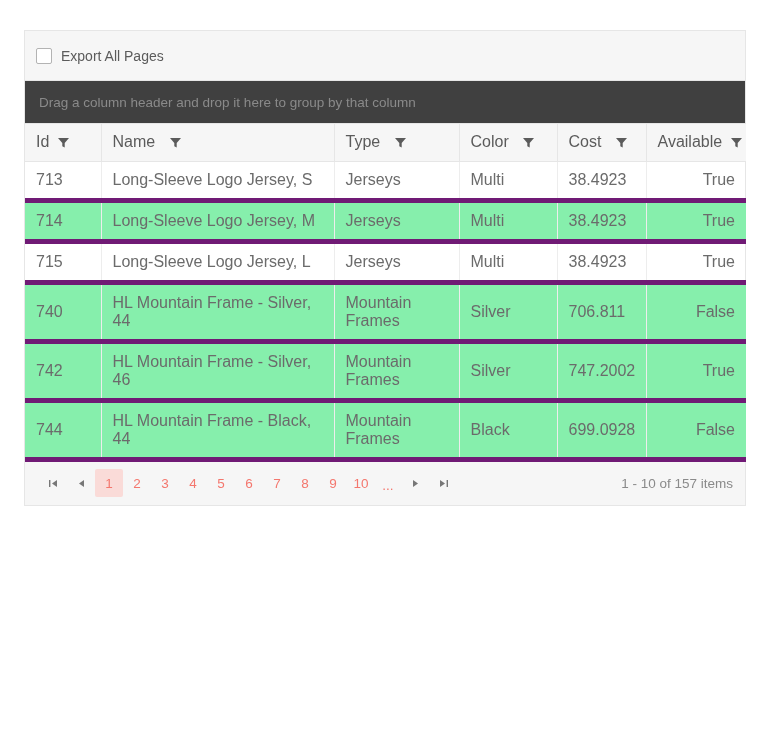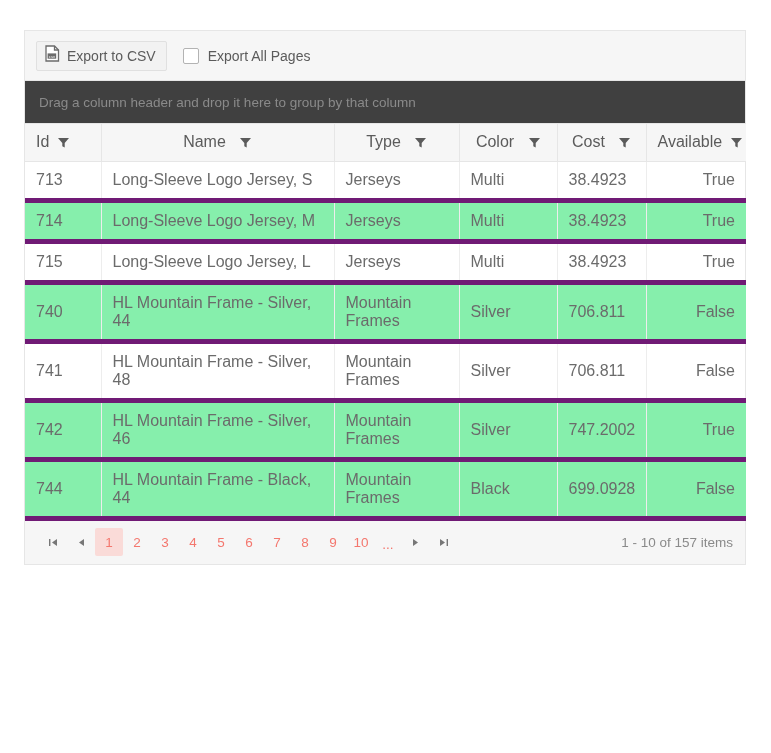--- a/index.html
+++ b/index.html
@@ -92,21 +92,21 @@
     font-weight: normal;
     text-align: left;
     height: 37px;
     padding: 0 9px 0 11px;
     vertical-align: middle;
   }
   table.grid th:last-child { border-right: none; }
   .th-inner {
     display: flex;
     align-items: center;
-    justify-content: center;
+    justify-content: flex-start;
     gap: 12px;
   }
   .th-inner.tight { justify-content: flex-start; gap: 6px; }
   .filter-btn {
     flex: 0 0 auto;
     display: inline-flex;
     align-items: center;
     justify-content: center;
     width: 16px;
     height: 16px;
@@ -173,31 +173,20 @@
     padding-bottom: 4px;
   }
   .pager-info { margin-left: auto; color: #8a8a8a; }
 </style>
 </head>
 <body>
 
 <div class="grid-wrap">
 
   <div class="toolbar">
-    <button class="export-btn">
-      <span class="csv-icon">
-        <svg width="15" height="17" viewBox="0 0 15 17" aria-hidden="true">
-          <path d="M1 1 H9.5 L13.5 5 V16 H1 Z" fill="#ffffff" stroke="#6b6b6b" stroke-width="1.3"></path>
-          <path d="M9.5 1 V5 H13.5" fill="none" stroke="#6b6b6b" stroke-width="1.3"></path>
-          <rect x="2.6" y="8.4" width="8.6" height="5.3" fill="#6b6b6b"></rect>
-          <text x="6.9" y="12.6" font-family="'Liberation Sans', sans-serif" font-size="4.1" fill="#ffffff" text-anchor="middle">csv</text>
-        </svg>
-      </span>
-      <span>Export to CSV</span>
-    </button>
 
     <label class="cb-label">
       <span class="cb-box"></span>
       <span>Export All Pages</span>
     </label>
   </div>
 
   <div class="group-panel">
     <span>Drag a column header and drop it here to group by that column</span>
   </div>
@@ -296,28 +285,20 @@
           <td>715</td>
           <td>Long-Sleeve Logo Jersey, L</td>
           <td>Jerseys</td>
           <td>Multi</td>
           <td>38.4923</td>
           <td>True</td>
         </tr>
         <tr class="alt tall">
           <td>740</td>
           <td>HL Mountain Frame - Silver, 44</td>
-          <td>Mountain Frames</td>
-          <td>Silver</td>
-          <td>706.811</td>
-          <td>False</td>
-        </tr>
-        <tr class="tall">
-          <td>741</td>
-          <td>HL Mountain Frame - Silver, 48</td>
           <td>Mountain Frames</td>
           <td>Silver</td>
           <td>706.811</td>
           <td>False</td>
         </tr>
         <tr class="alt tall">
           <td>742</td>
           <td>HL Mountain Frame - Silver, 46</td>
           <td>Mountain Frames</td>
           <td>Silver</td>

